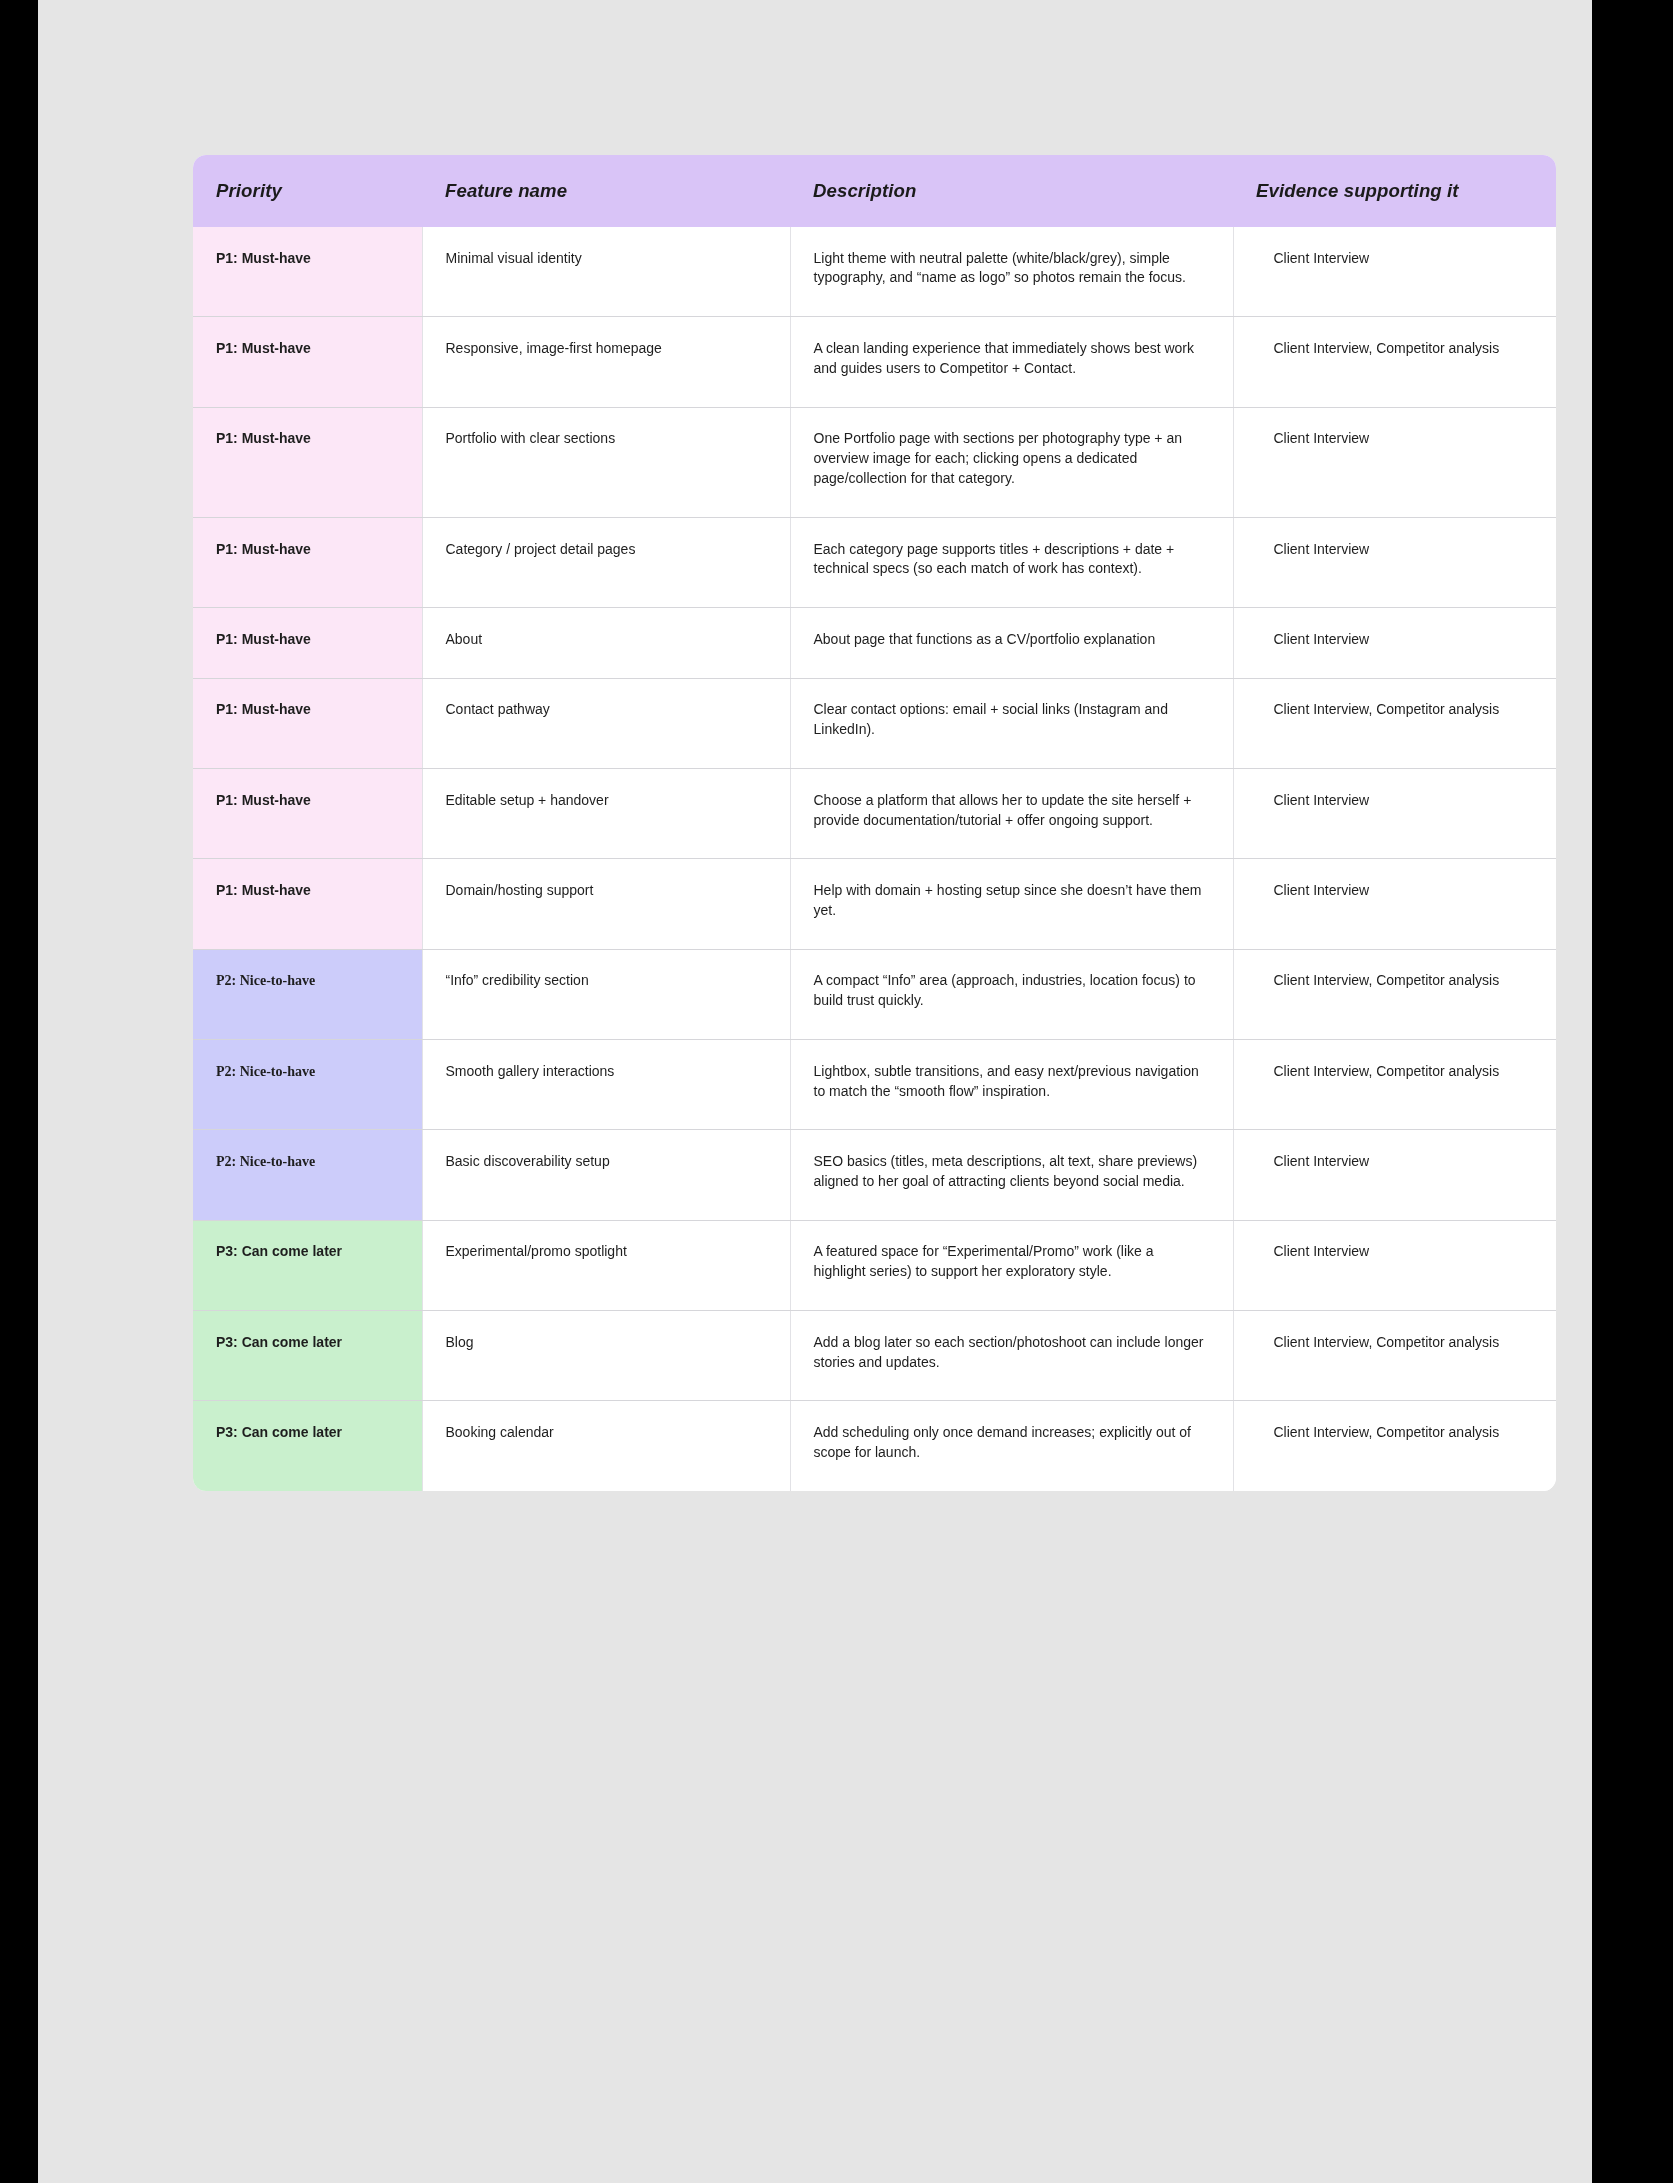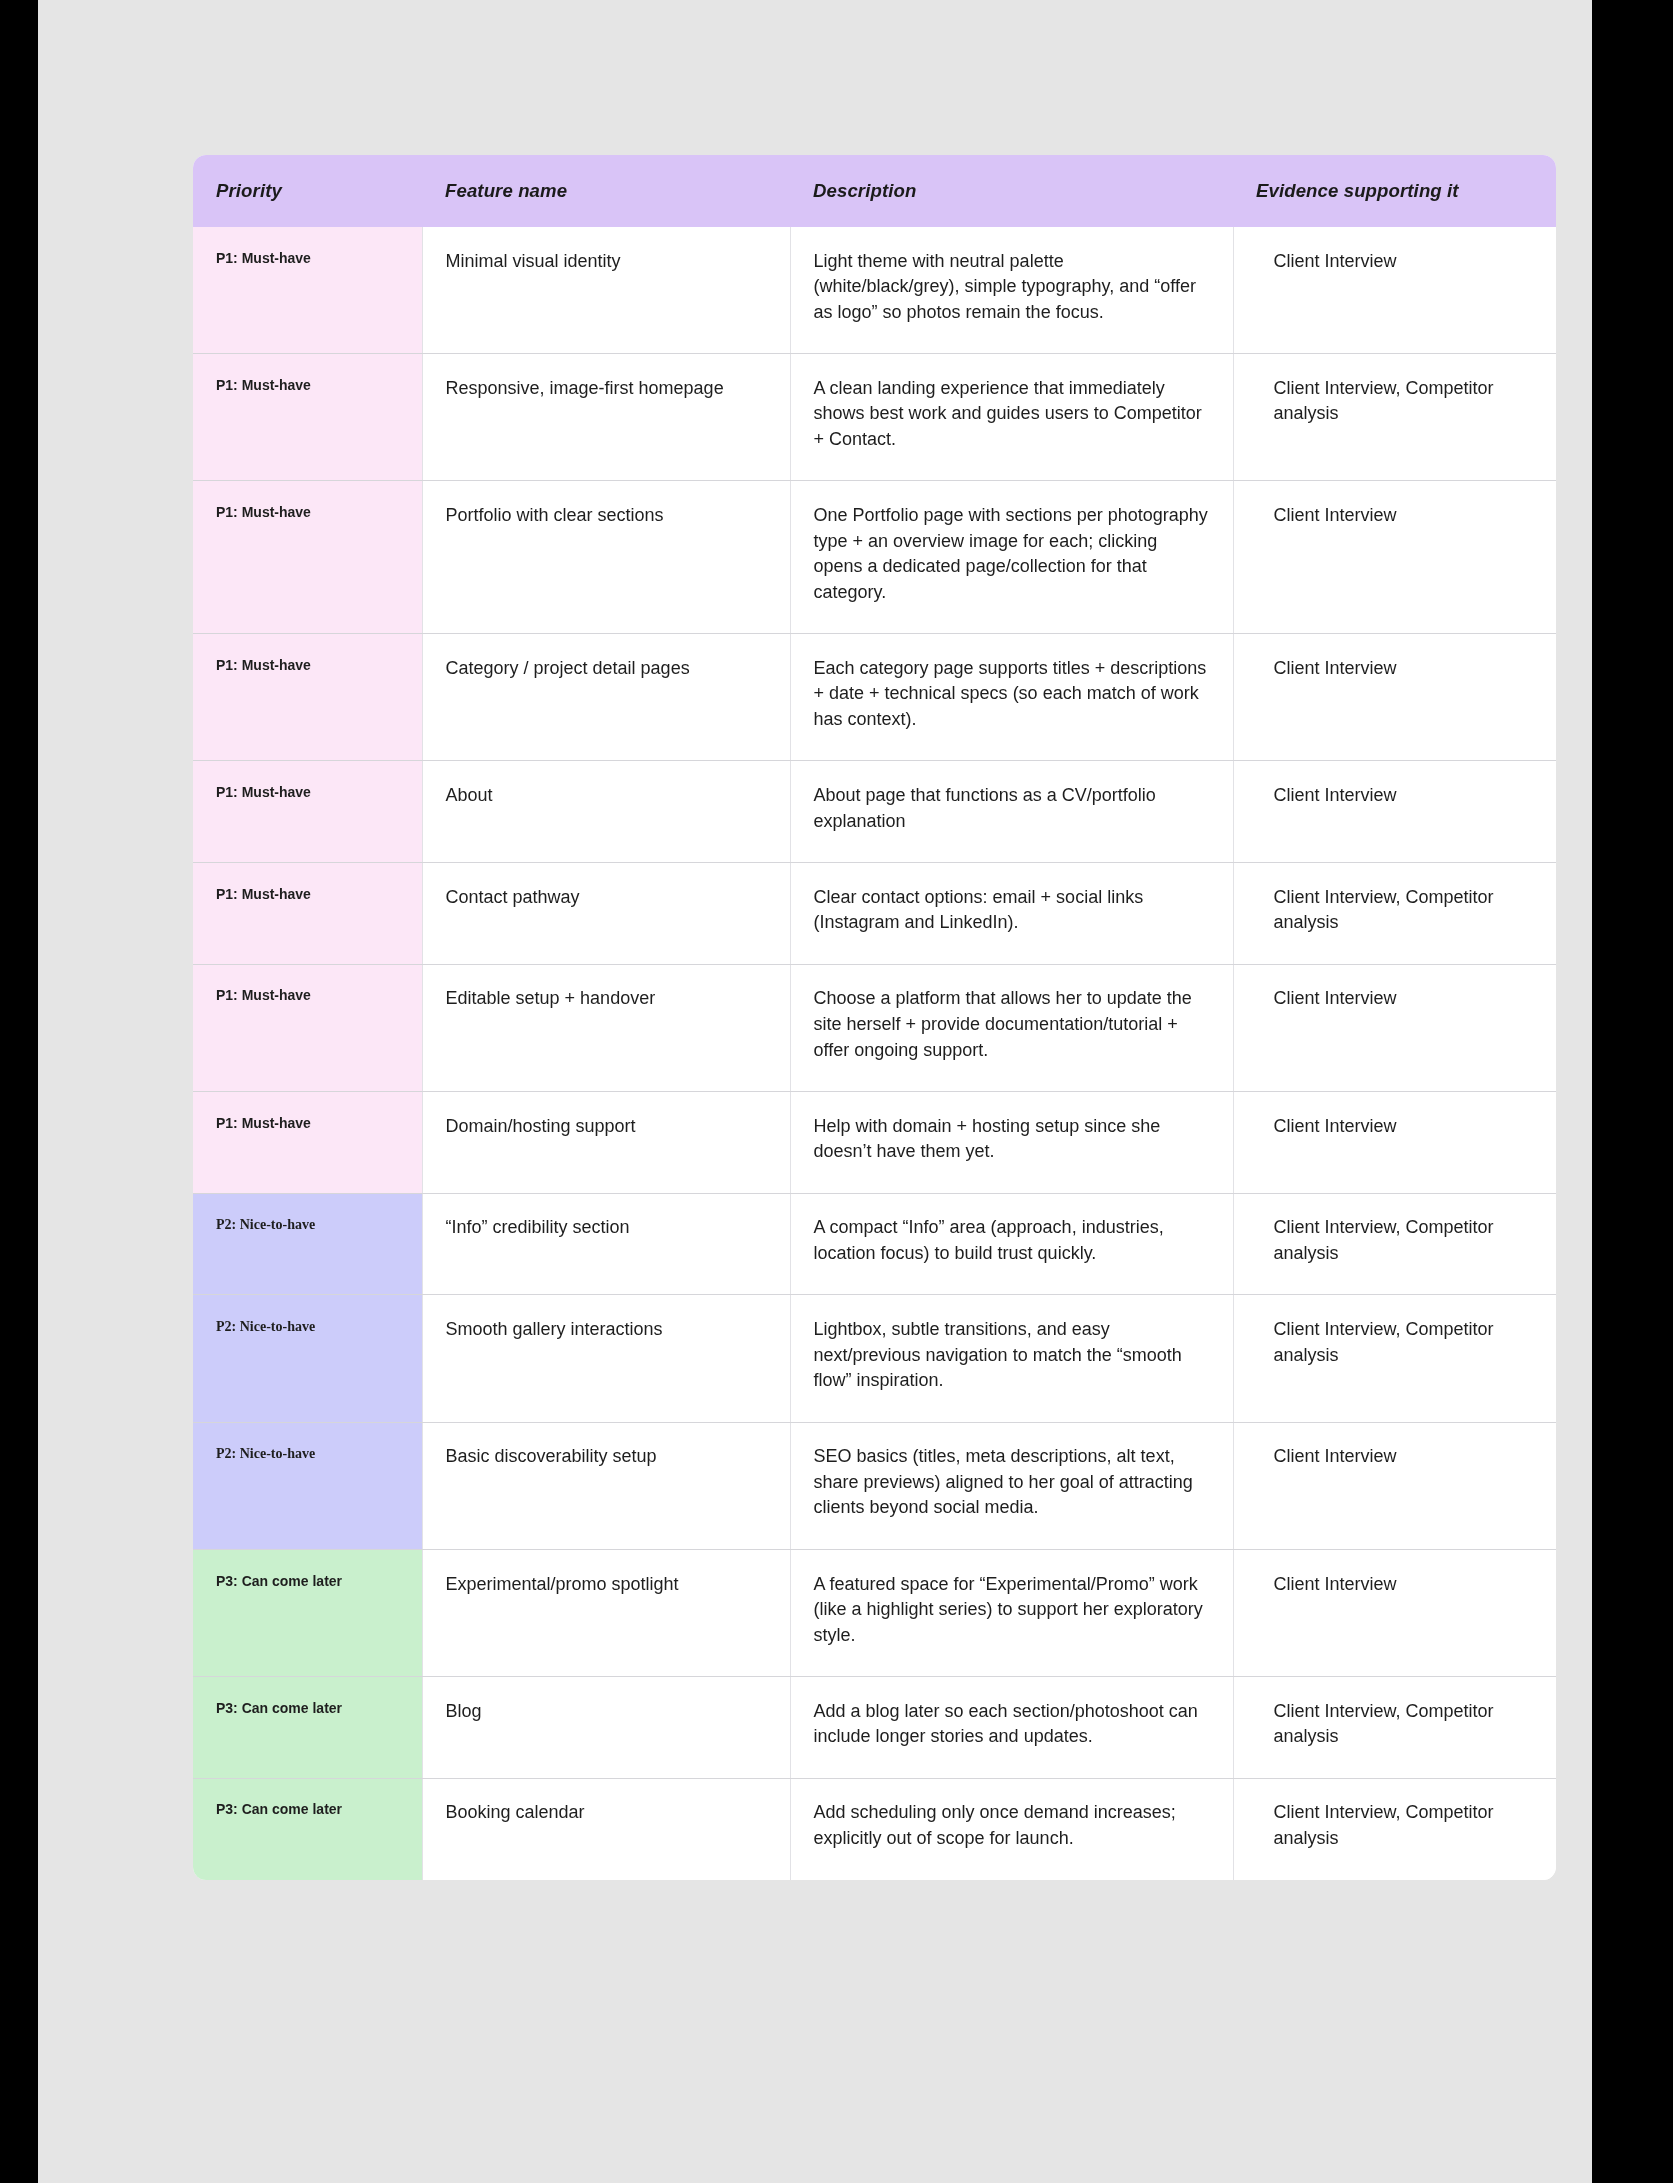--- a/index.html
+++ b/index.html
@@ -52,21 +52,21 @@
     color: #1b1b1b;
     text-align: left;
     padding: 21.6px 23px 21.6px 23px;
     height: 72px;
     vertical-align: middle;
     letter-spacing: 0.1px;
   }
 
   tbody td {
     vertical-align: top;
-    font-size: 18px;
+    font-size: 14px;
     line-height: 1.42;
     color: #1e1e1e;
     padding: 21.6px 23px 28px 23px;
     border-bottom: 1.2px solid #d6d6da;
     border-right: 1.2px solid #e2e2e6;
     background: #ffffff;
   }
 
   tbody tr:last-child td { border-bottom: none; }
   tbody td:last-child { border-right: none; }
@@ -104,21 +104,21 @@
           <th>Priority</th>
           <th>Feature name</th>
           <th>Description</th>
           <th>Evidence supporting it</th>
         </tr>
       </thead>
       <tbody id="table-body">
           <tr>
             <td class="priority-cell prio-p1">P1: Must-have</td>
             <td class="feature-cell">Minimal visual identity</td>
-            <td class="desc-cell">Light theme with neutral palette (white/black/grey), simple typography, and “offer as logo” so photos remain the focus.</td>
+            <td class="desc-cell">Light theme with neutral palette (white/black/grey), simple typography, and “name as logo” so photos remain the focus.</td>
             <td class="evidence-cell">Client Interview</td>
           </tr>
           <tr>
             <td class="priority-cell prio-p1">P1: Must-have</td>
             <td class="feature-cell">Responsive, image-first homepage</td>
             <td class="desc-cell">A clean landing experience that immediately shows best work and guides users to Competitor + Contact.</td>
             <td class="evidence-cell">Client Interview, Competitor analysis</td>
           </tr>
           <tr>
             <td class="priority-cell prio-p1">P1: Must-have</td>

